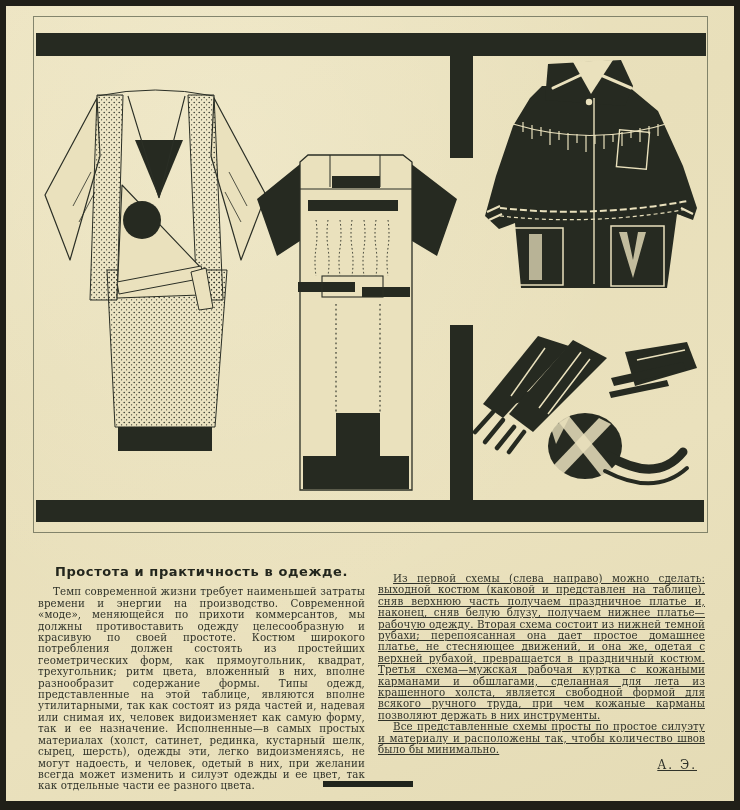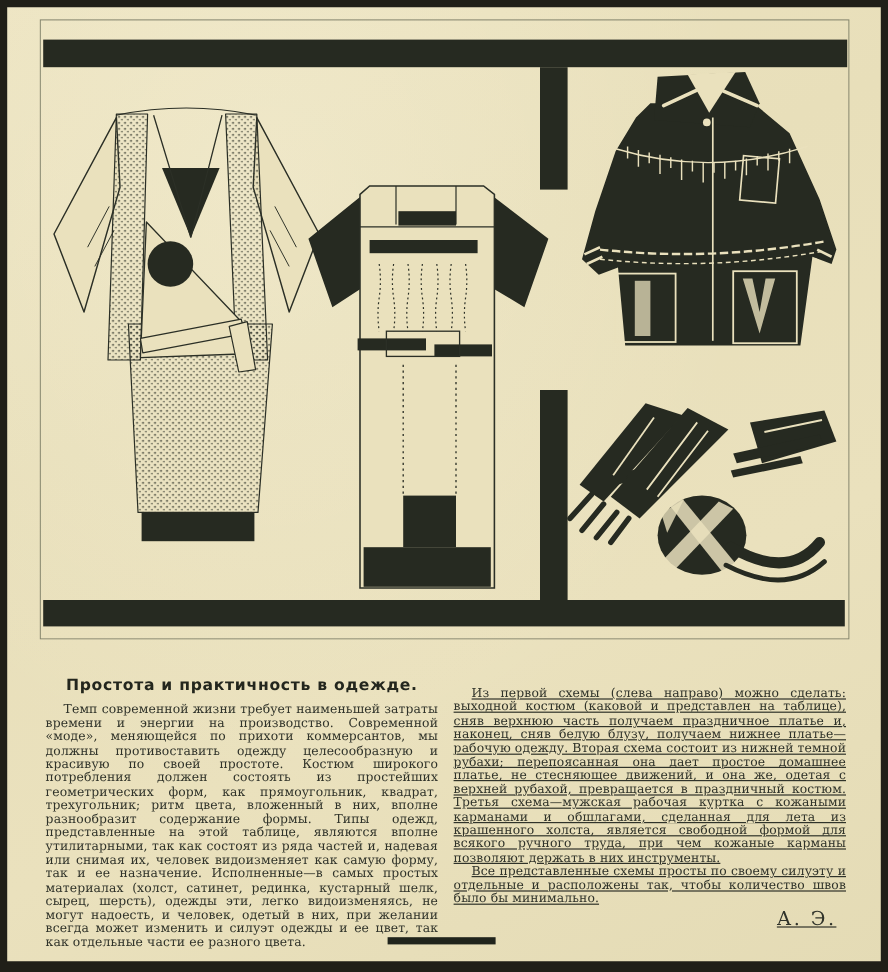--- a/index.html
+++ b/index.html
@@ -34,21 +34,21 @@
     text-align:center;
     margin:0 0 9px 0;
     white-space:nowrap;
   }
   .col p{margin:0;text-indent:15px;}
   .col.right{padding-top:7px;text-decoration:underline;}
   .sig{
     text-align:right;
     padding-right:8px;
     margin-top:4px;
-    font-size:16px;
+    font-size:12px;
     letter-spacing:2px;
   }
   .divider{
     position:absolute;left:323px;top:781px;width:90px;height:6px;
     background:#20241c;
   }
 </style>
 </head>
 <body>
 
@@ -201,21 +201,21 @@
   </div>
 
   <div class="article">
     <div class="cols">
       <div class="col left">
         <h1 class="title">Простота и практичность в одежде.</h1>
         <p>Темп современной жизни требует наименьшей затраты времени и энергии на производство. Современной «моде», меняющейся по прихоти коммерсантов, мы должны противоставить одежду целесообразную и красивую по своей простоте. Костюм широкого потребления должен состоять из простейших геометрических форм, как прямоугольник, квадрат, трехугольник; ритм цвета, вложенный в них, вполне разнообразит содержание формы. Типы одежд, представленные на этой таблице, являются вполне утилитарными, так как состоят из ряда частей и, надевая или снимая их, человек видоизменяет как самую форму, так и ее назначение. Исполненные—в самых простых материалах (холст, сатинет, рединка, кустарный шелк, сырец, шерсть), одежды эти, легко видоизменяясь, не могут надоесть, и человек, одетый в них, при желании всегда может изменить и силуэт одежды и ее цвет, так как отдельные части ее разного цвета.</p>
       </div>
       <div class="col right">
         <p>Из первой схемы (слева направо) можно сделать: выходной костюм (каковой и представлен на таблице), сняв верхнюю часть получаем праздничное платье и, наконец, сняв белую блузу, получаем нижнее платье—рабочую одежду. Вторая схема состоит из нижней темной рубахи; перепоясанная она дает простое домашнее платье, не стесняющее движений, и она же, одетая с верхней рубахой, превращается в праздничный костюм. Третья схема—мужская рабочая куртка с кожаными карманами и обшлагами, сделанная для лета из крашенного холста, является свободной формой для всякого ручного труда, при чем кожаные карманы позволяют держать в них инструменты.</p>
-        <p>Все представленные схемы просты по своему силуэту и отдельные и расположены так, чтобы количество швов было бы минимально.</p>
+        <p>Все представленные схемы просты по простое силуэту и материалу и расположены так, чтобы количество швов было бы минимально.</p>
         <div class="sig">А. Э.</div>
       </div>
     </div>
   </div>
 
   <div class="divider"></div>
 
 </div>
 
 </body></html>

